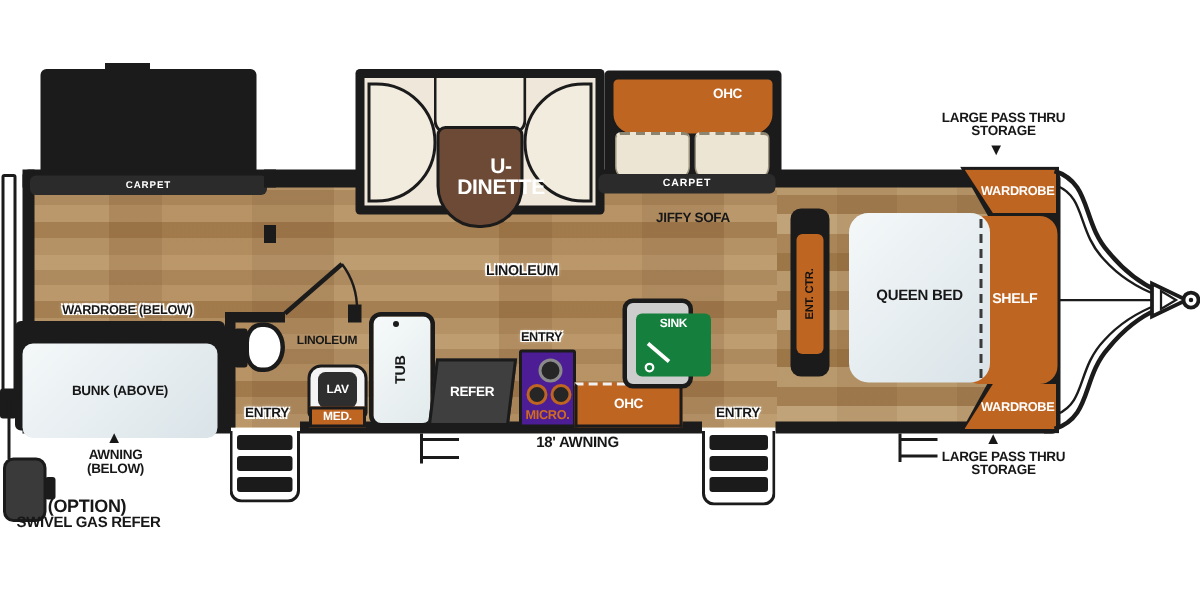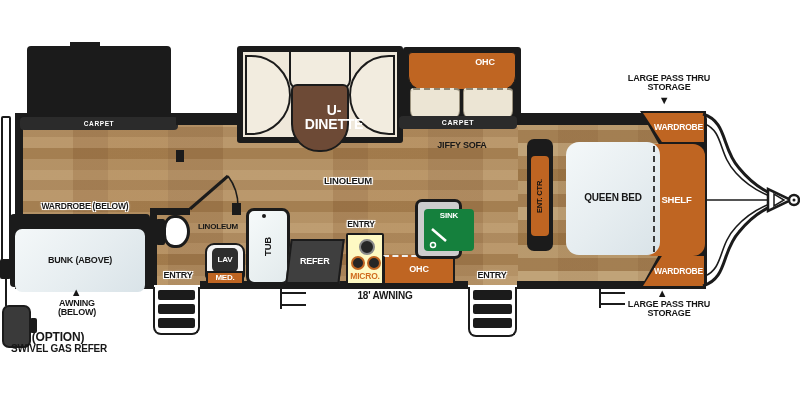--- a/index.html
+++ b/index.html
@@ -123,21 +123,21 @@
   </div>
   <div class="abs lbl" style="left:66px;top:287px;width:20px;font-size:11px;">▲</div>
   <div class="abs lbl" style="left:41px;top:299px;width:72px;font-size:9px;">AWNING (BELOW)</div>
   <div class="abs lbl" style="left:25px;top:331px;width:66px;font-size:12px;">(OPTION)</div>
   <div class="abs lbl" style="left:0px;top:344px;width:118px;font-size:10px;">SWIVEL GAS REFER</div>
 
   <div class="abs" style="left:288px;top:239px;width:54px;height:45px;background:#3f3f3f;border:2px solid #1b1b1b;transform:skewX(-7deg);display:flex;align-items:center;justify-content:center;">
     <span class="lbl" style="color:#fff;font-size:9px;transform:skewX(7deg);">REFER</span>
   </div>
   <div class="abs lbl halo" style="left:338px;top:220px;width:46px;font-size:8.5px;">ENTRY</div>
-  <div class="abs" style="left:346px;top:233px;width:38px;height:52px;background:#fef9c3;border:2px solid #1b1b1b;border-radius:2px;">
+  <div class="abs" style="left:346px;top:233px;width:38px;height:52px;background:#4c1d95;border:2px solid #1b1b1b;border-radius:2px;">
     <div style="position:absolute;left:11px;top:4px;width:12px;height:12px;border-radius:50%;background:#262626;border:2px solid #8a8a8a;"></div>
     <div style="position:absolute;left:3px;top:21px;width:10px;height:10px;border-radius:50%;background:#262626;border:2px solid #bf6522;"></div>
     <div style="position:absolute;left:19px;top:21px;width:10px;height:10px;border-radius:50%;background:#262626;border:2px solid #bf6522;"></div>
     <div class="lbl" style="position:absolute;left:0;bottom:2px;width:100%;color:#d06c1f;font-size:8.5px;">MICRO.</div>
   </div>
   <div class="abs obox" style="left:383px;top:255px;width:72px;height:30px;border-top:2px dashed #f0f0f0;">
     <span class="lbl" style="font-size:9px;">OHC</span>
   </div>
   <div class="abs" style="left:415px;top:199px;width:47px;height:60px;background:#cdcdcd;border:3px solid #1b1b1b;border-radius:7px;"></div>
   <div class="abs" style="left:424px;top:209px;width:50px;height:42px;background:#15803d;border-radius:4px;">

